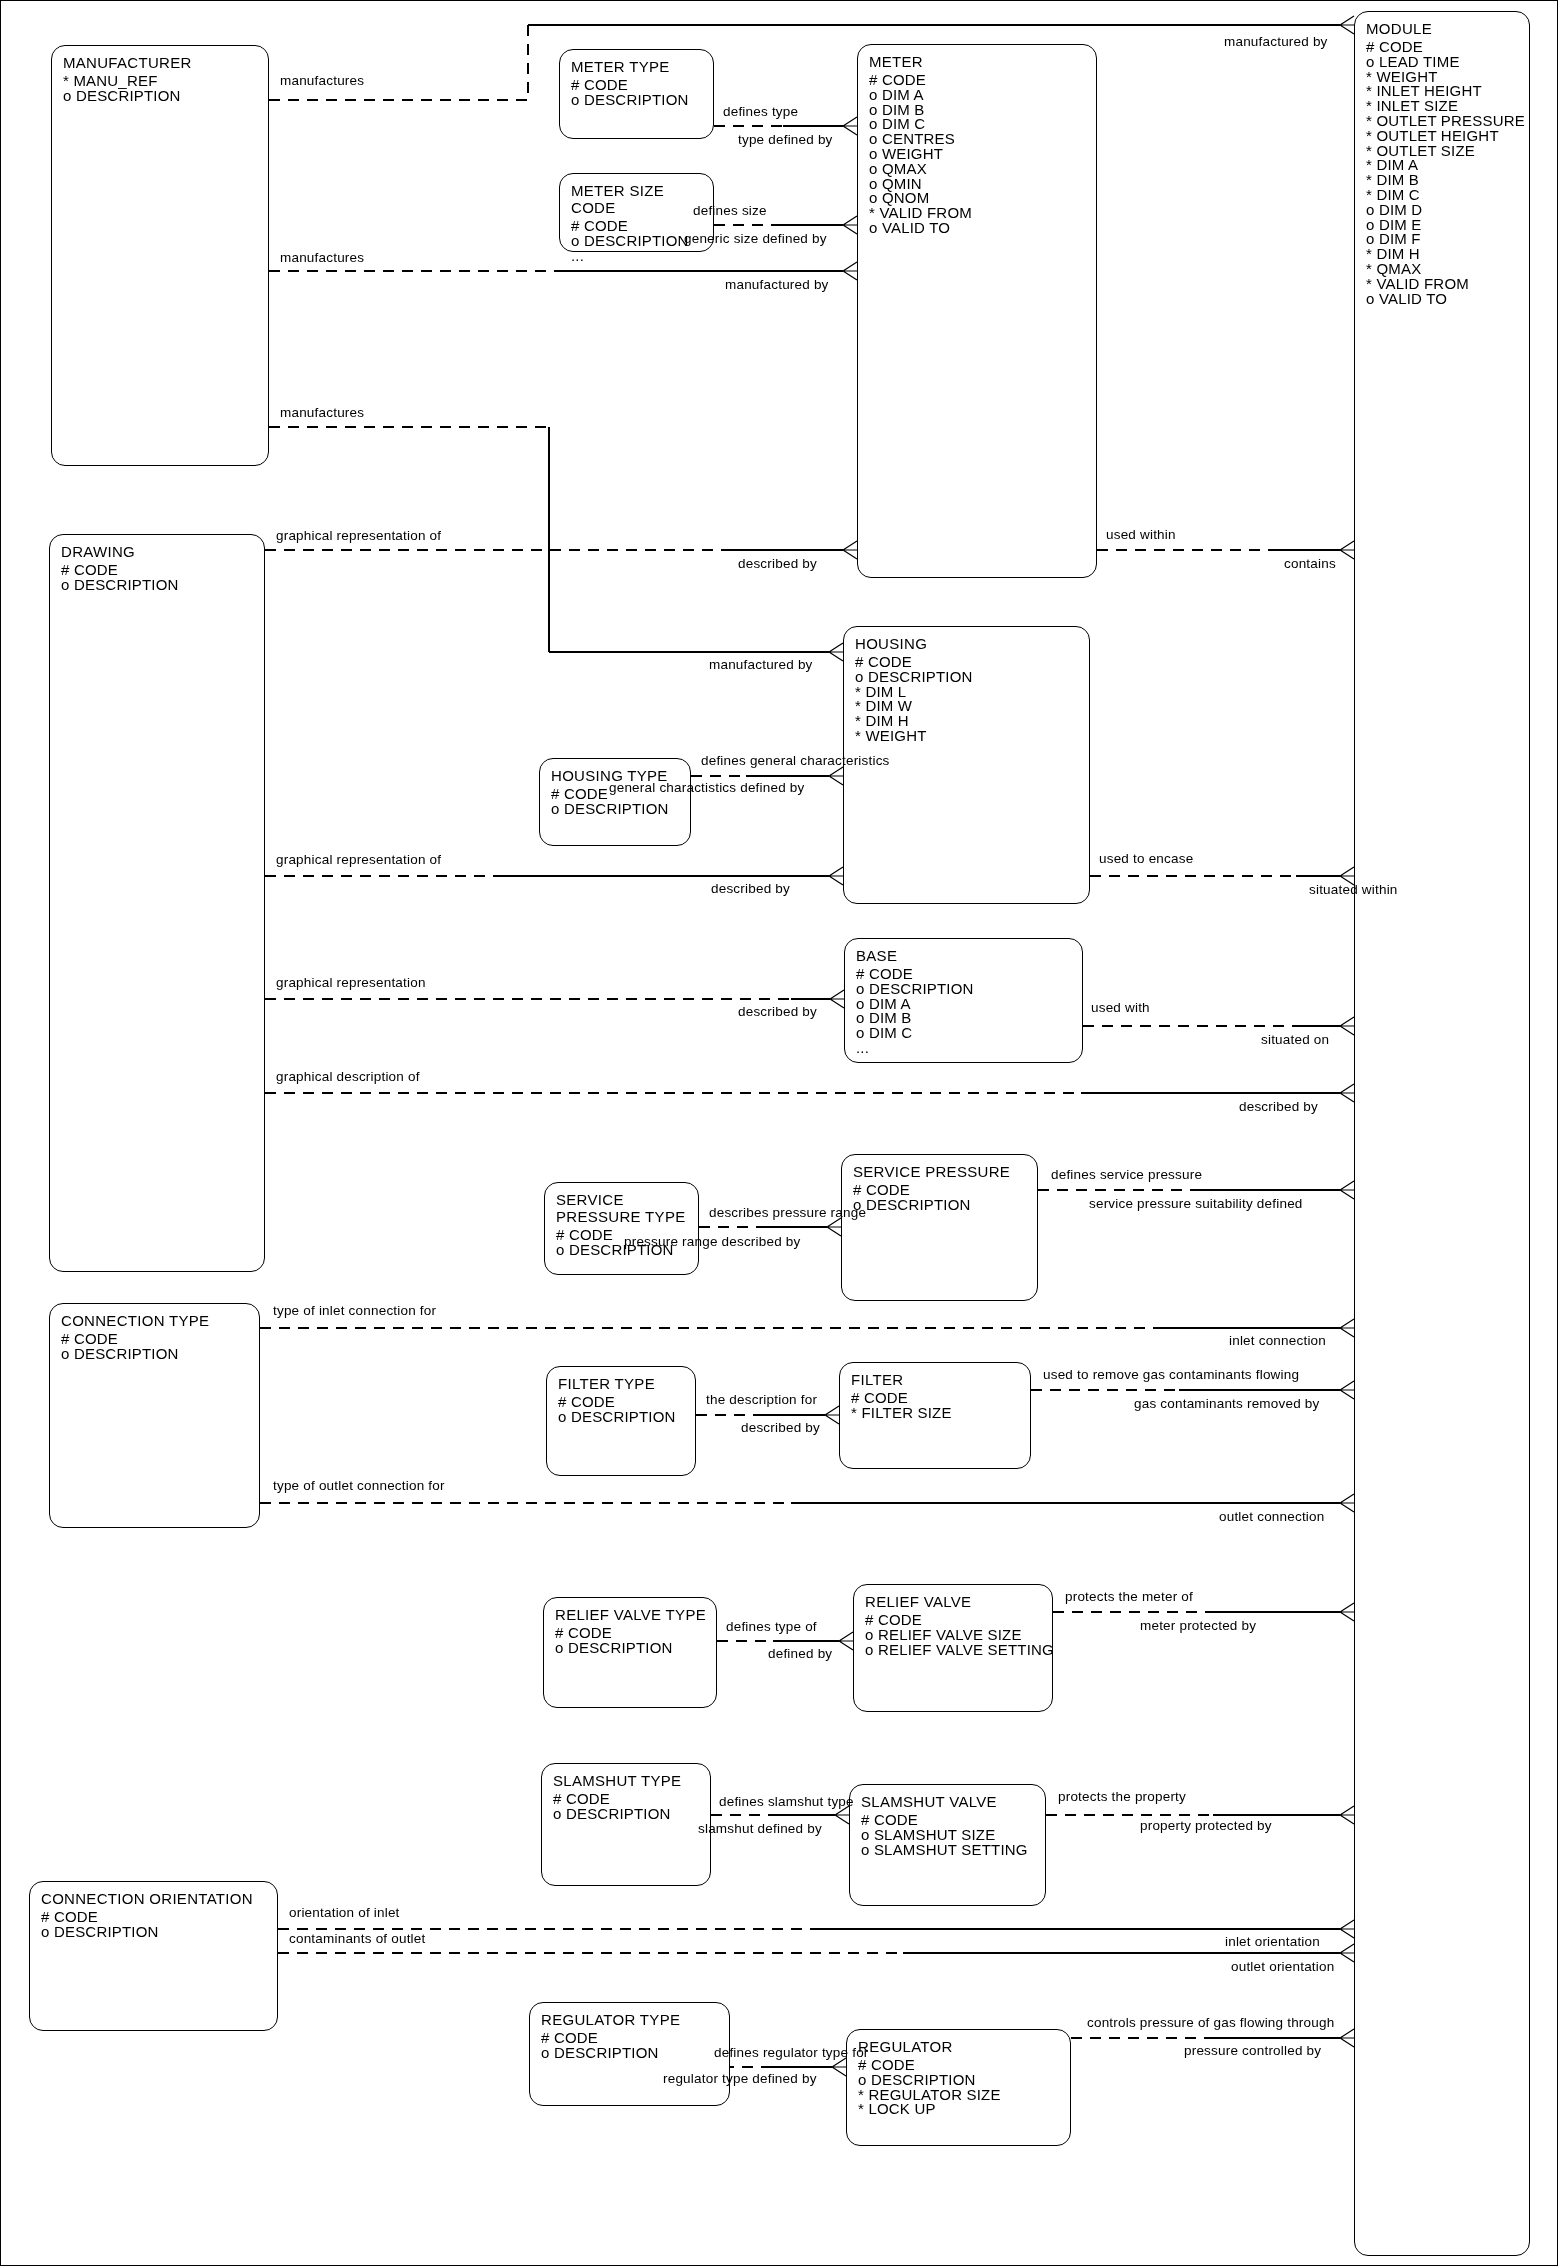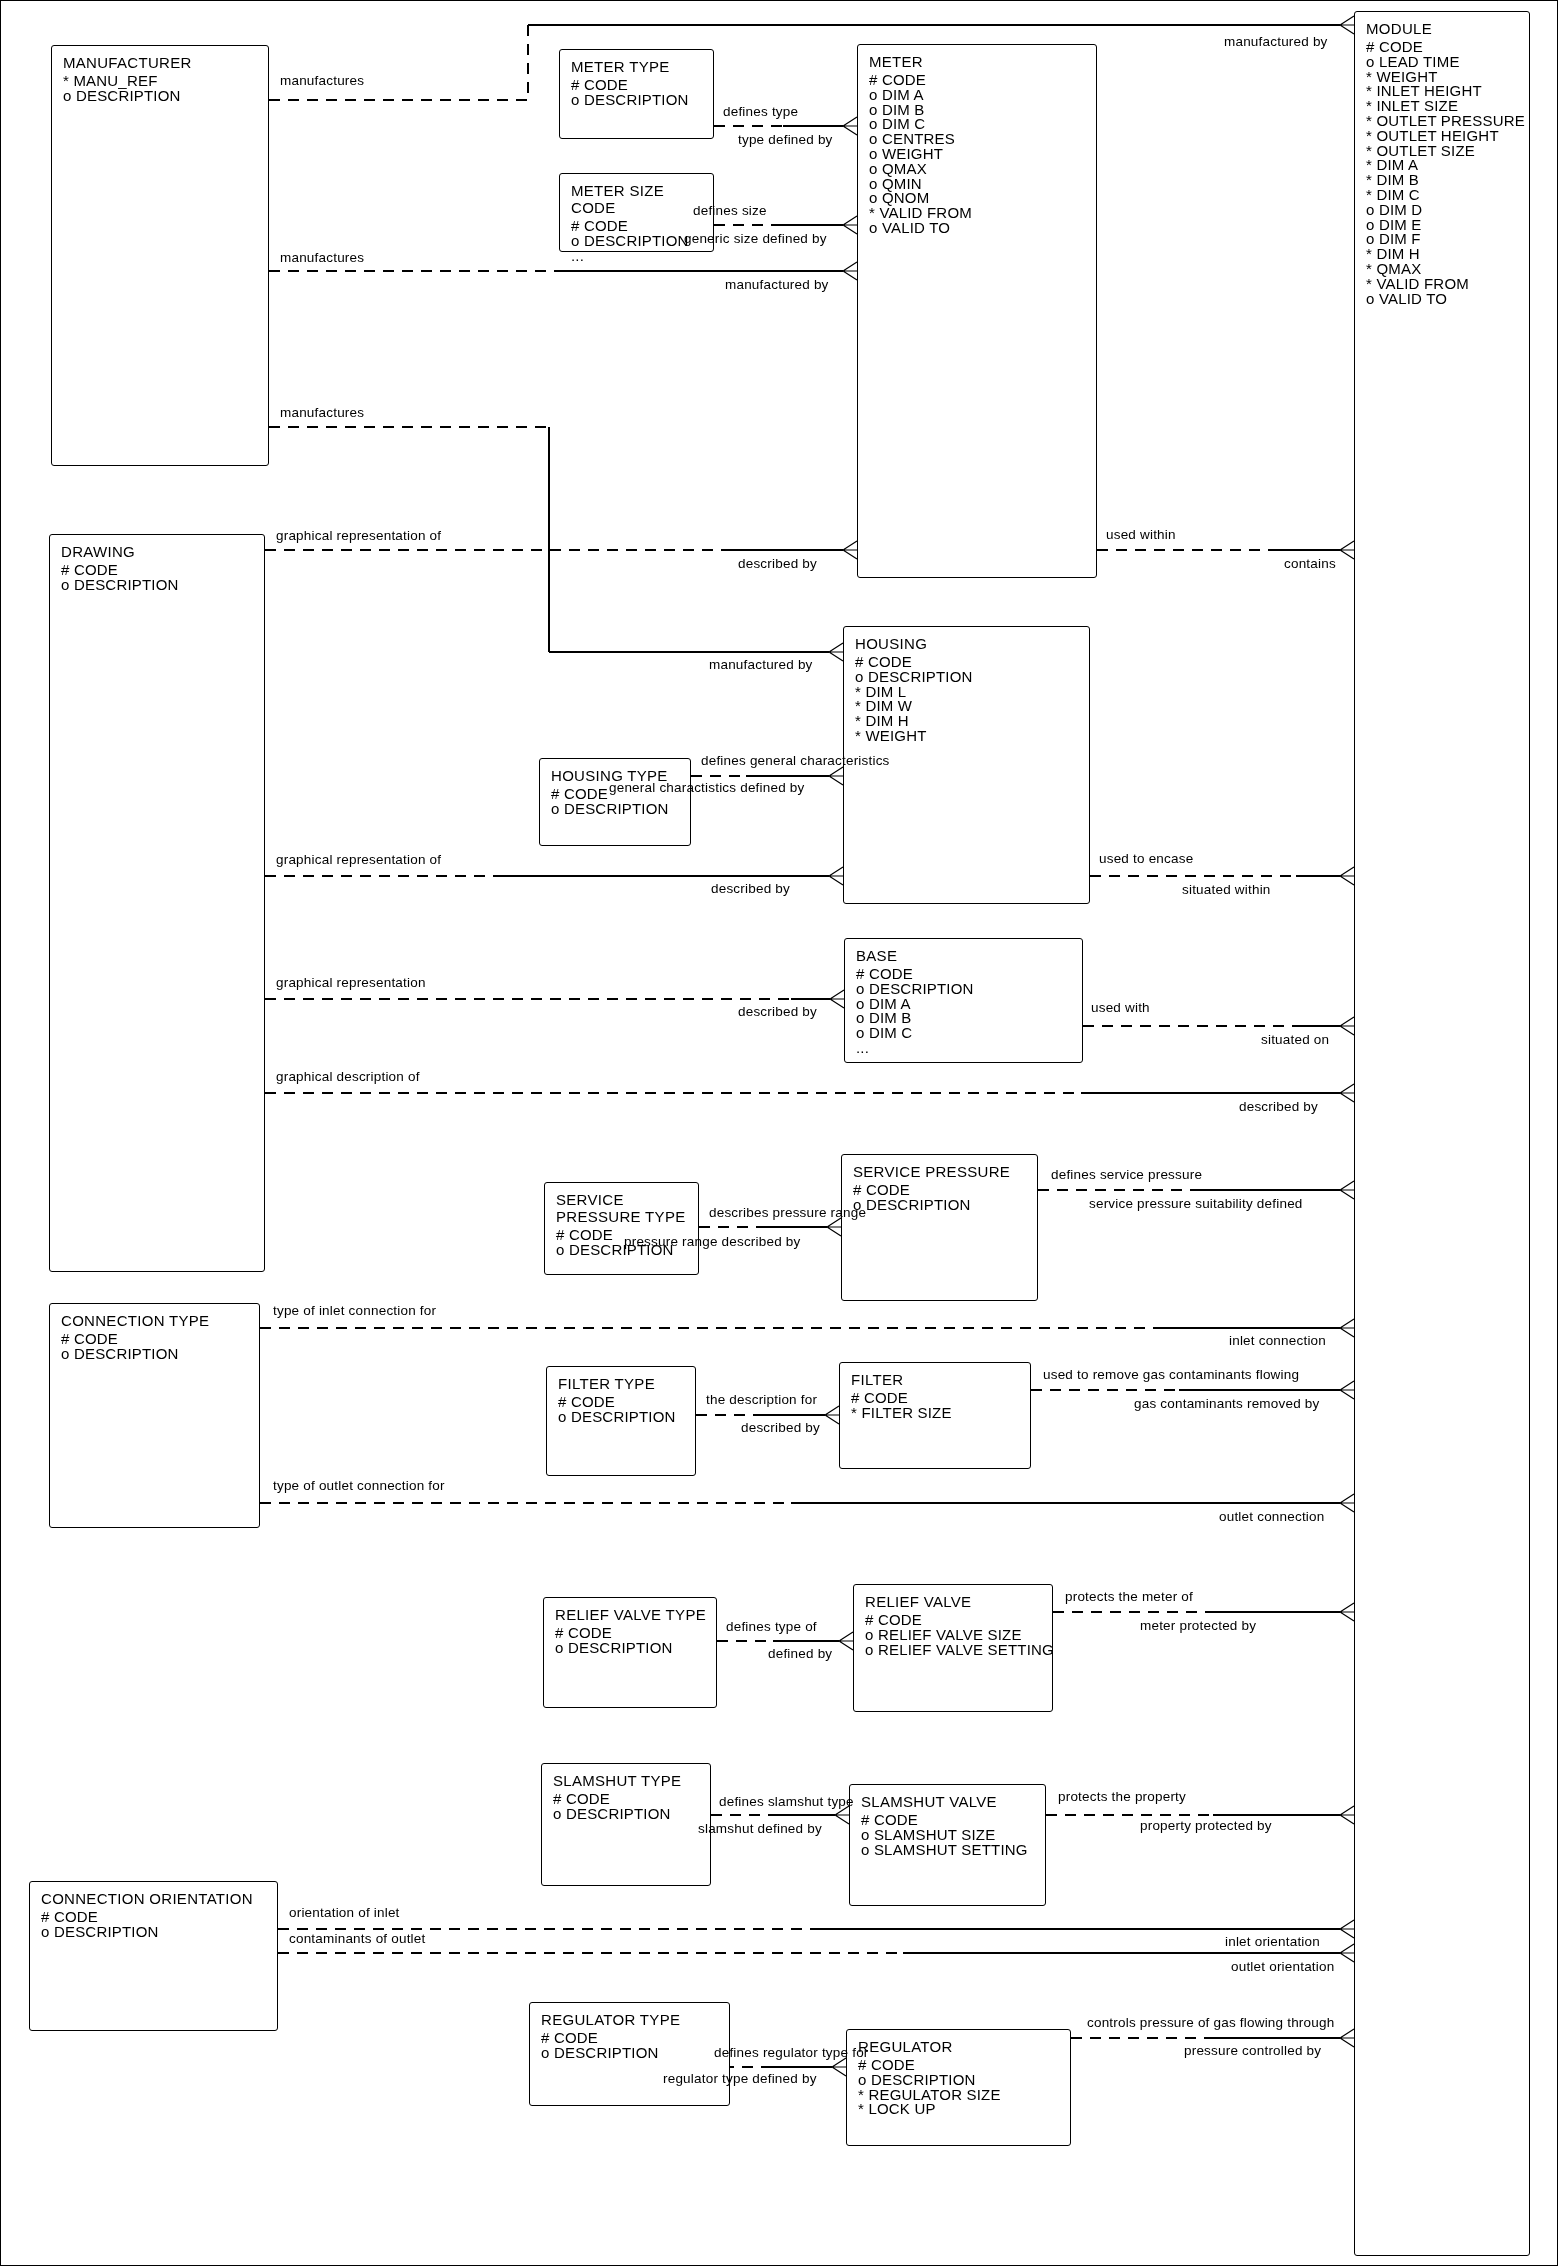--- a/index.html
+++ b/index.html
@@ -4,21 +4,21 @@
 <style>
   html,body{margin:0;padding:0;background:#fff;}
   #canvas{
     position:relative;width:1556px;height:2264px;background:#fff;
     border:1px solid #000;overflow:hidden;
     font-family:"Liberation Sans","DejaVu Sans",sans-serif;color:#000;
   }
   #wires{position:absolute;left:0;top:0;width:100%;height:100%;}
   .entity{
     position:absolute;box-sizing:border-box;background:#fff;
-    border:1.5px solid #000;border-radius:3px;padding:8px 10px 6px 11px;
+    border:1.5px solid #000;border-radius:14px;padding:8px 10px 6px 11px;
     z-index:2;
   }
   .etitle{font-size:15px;letter-spacing:.3px;line-height:17px;margin-bottom:3px;white-space:pre-line;}
   .eattrs{font-size:15px;line-height:14.8px;letter-spacing:.2px;}
   .eattrs .attr{white-space:pre;}
   .lbl{
     position:absolute;z-index:3;font-size:13.5px;letter-spacing:.2px;
     white-space:nowrap;line-height:15px;background:transparent;
   }
 </style>
@@ -311,21 +311,21 @@
   <span class="lbl" style="left:708px;top:656px">manufactured by</span>
   <span class="lbl" style="left:275px;top:527px">graphical representation of</span>
   <span class="lbl" style="left:737px;top:555px">described by</span>
   <span class="lbl" style="left:1105px;top:526px">used within</span>
   <span class="lbl" style="left:1283px;top:555px">contains</span>
   <span class="lbl" style="left:700px;top:752px">defines general characteristics</span>
   <span class="lbl" style="left:608px;top:779px">general charactistics defined by</span>
   <span class="lbl" style="left:275px;top:851px">graphical representation of</span>
   <span class="lbl" style="left:710px;top:880px">described by</span>
   <span class="lbl" style="left:1098px;top:850px">used to encase</span>
-  <span class="lbl" style="left:1181px;top:881px">situated within</span>
+  <span class="lbl" style="left:1308px;top:881px">situated within</span>
   <span class="lbl" style="left:275px;top:974px">graphical representation</span>
   <span class="lbl" style="left:737px;top:1003px">described by</span>
   <span class="lbl" style="left:1090px;top:999px">used with</span>
   <span class="lbl" style="left:1260px;top:1031px">situated on</span>
   <span class="lbl" style="left:275px;top:1068px">graphical description of</span>
   <span class="lbl" style="left:1238px;top:1098px">described by</span>
   <span class="lbl" style="left:708px;top:1204px">describes pressure range</span>
   <span class="lbl" style="left:623px;top:1233px">pressure range described by</span>
   <span class="lbl" style="left:1050px;top:1166px">defines service pressure</span>
   <span class="lbl" style="left:1088px;top:1195px">service pressure suitability defined</span>

